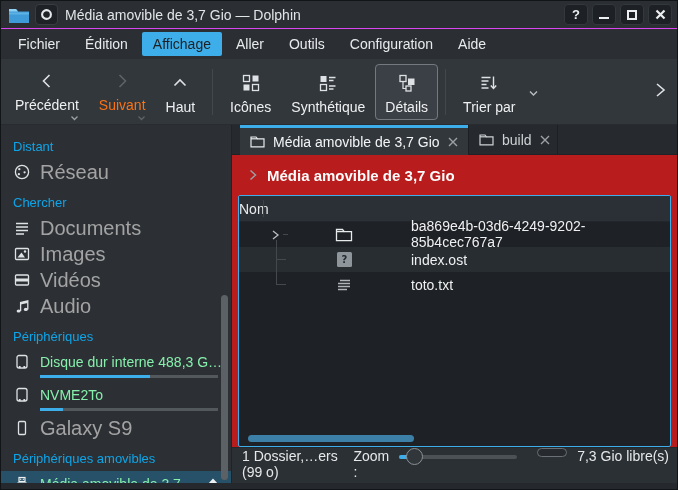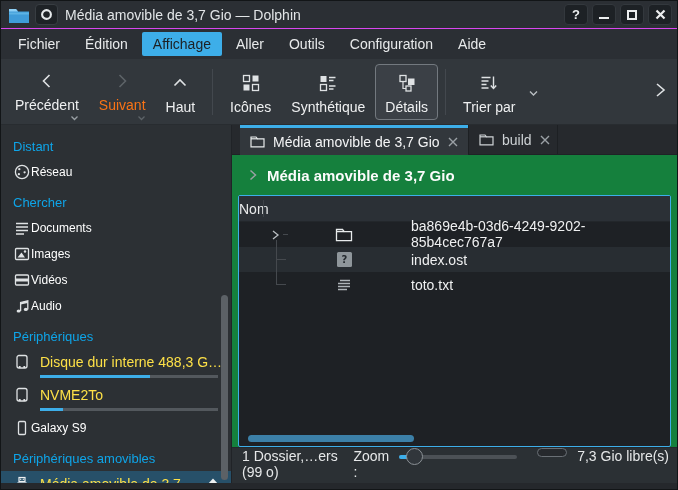--- a/index.html
+++ b/index.html
@@ -43,34 +43,34 @@
   .sort-caret { margin:4px 0 0 2px; align-self:center; }
   .overflow-btn { position:absolute; right:10px; top:22px; }
 
   
   .body { flex:1; display:flex; min-height:0; }
 
   
   .sidebar { width:231px; background:#2c3034; border-right:1px solid #202327;
     padding-top:4px; flex:0 0 auto; position:relative; overflow:hidden; }
   .side-header { font-size:13px; color:#0ea5e9; margin:10px 0 5px 12px; }
-  .side-item { display:flex; align-items:center; height:26px; padding:0 10px 0 12px;
-    font-size:12px; color:#ffffff; white-space:nowrap; }
+  .side-item { display:flex; align-items:center; gap:9px; height:26px; padding:0 10px 0 12px;
+    font-size:20px; color:#a3a3a3; white-space:nowrap; }
   .side-item .si-ic { width:18px; height:18px; flex:0 0 auto; display:flex; align-items:center; justify-content:center; }
   .side-device { padding:2px 10px 4px 12px; }
-  .side-device .dev-row { display:flex; align-items:center; gap:9px; height:22px; font-size:14px; color:#fde047; white-space:nowrap; }
+  .side-device .dev-row { display:flex; align-items:center; gap:9px; height:22px; font-size:14px; color:#86efac; white-space:nowrap; }
   .usage-track { height:3px; width:178px; background:#53585d; margin:2px 0 0 27px; }
   .usage-fill { height:100%; background:#3daee9; }
   .side-device.selected { background:#275069; }
   .dev-label { flex:1; overflow:hidden; }
   .side-scrollbar { position:absolute; right:3px; top:170px; width:7px; height:185px;
     background:#5c6166; border-radius:4px; }
 
   
-  .main { flex:1; display:flex; flex-direction:column; min-width:0; background:#15803d; }
+  .main { flex:1; display:flex; flex-direction:column; min-width:0; background:#b91c1c; }
 
   .tabbar { height:30px; background:#26292d; border-bottom:1px solid #1f2226;
     display:flex; align-items:stretch; flex:0 0 auto; }
   .tab { display:flex; align-items:center; gap:8px; padding:0 10px; font-size:14px; white-space:nowrap; }
   .tab.active { background:#32373c; border-top:3px solid #3daee9; margin-left:8px; width:228px;
     margin-bottom:-1px; color:#f4f5f6; }
   .tab.inactive { background:#26292d; border-left:1px solid #1d2023; border-right:1px solid #1d2023;
     color:#ced2d5; width:90px; }
   .tab-label { flex:1; }
   .tab-close { display:flex; align-items:center; }

